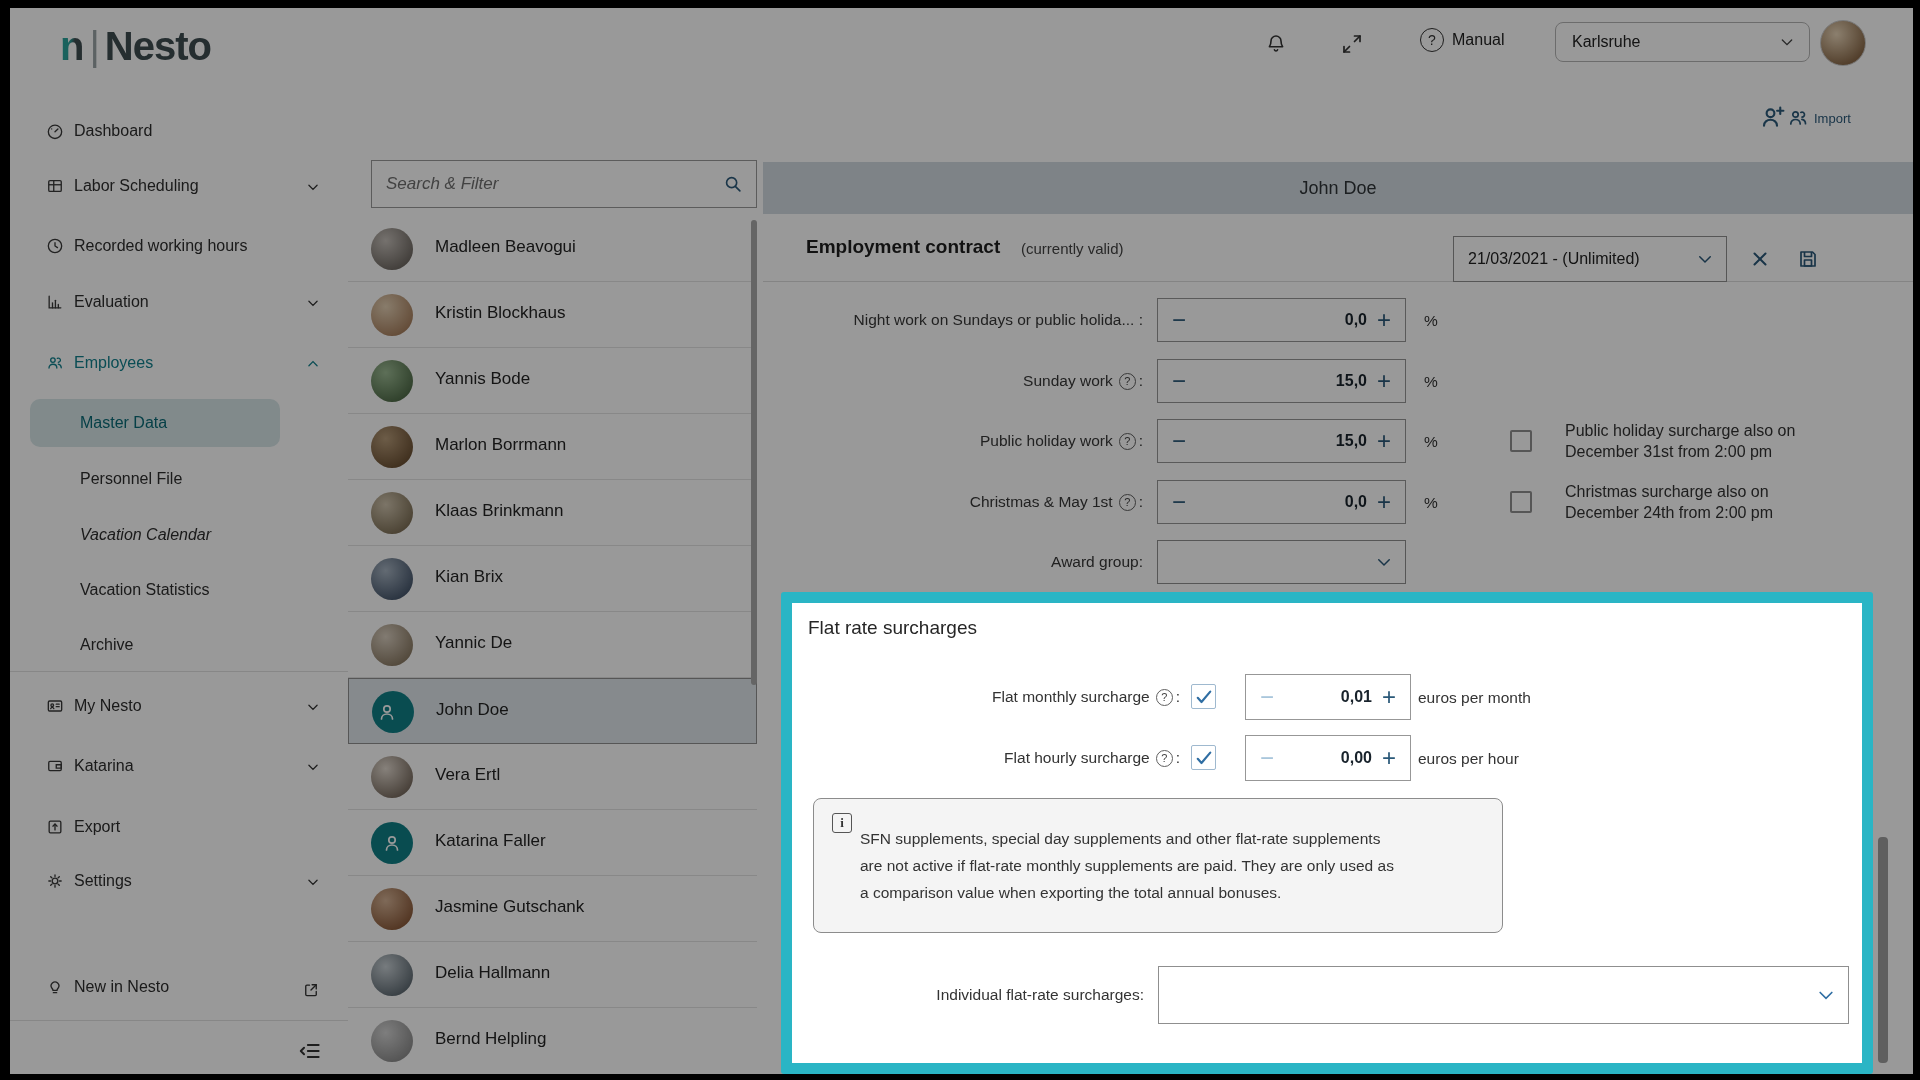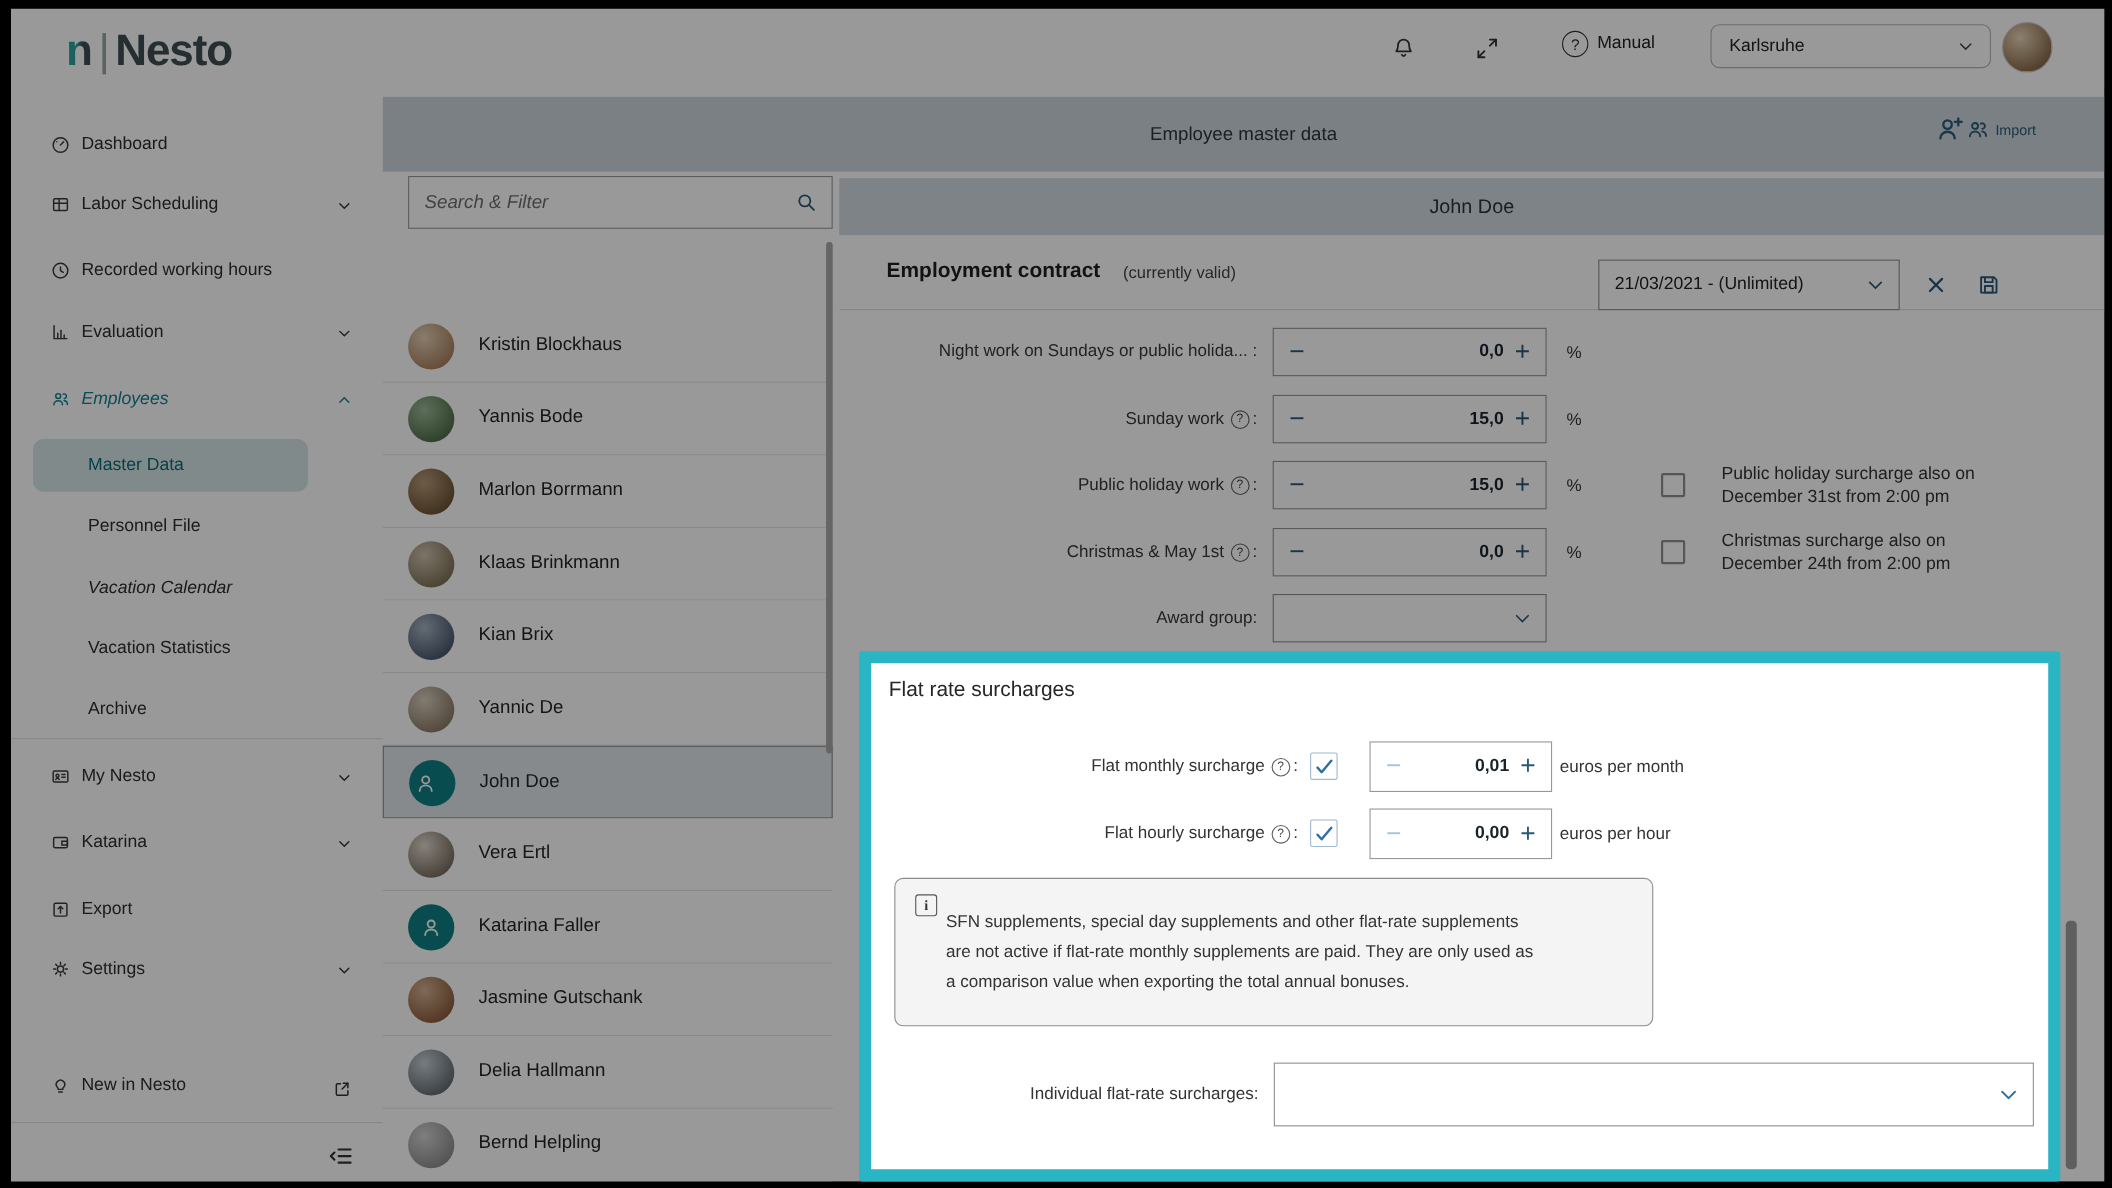--- a/index.html
+++ b/index.html
@@ -171,21 +171,21 @@
           <path d="M9 19v-6"></path>
           <path d="M12.5 19v-9"></path>
           <path d="M16 19v-4"></path>
       </svg>
       <span class="lbl">Evaluation</span>
       <svg class="chev" width="14" height="14" viewBox="0 0 24 24" fill="none" stroke="#333" stroke-width="2.2" stroke-linecap="round">
           <path d="M5 9l7 7 7-7"></path>
         </svg>
     </div>
 
-    <div class="sitem teal" style="top:255px;font-style:italic;">
+    <div class="sitem teal" style="top:255px;">
       <svg class="ic" viewBox="0 0 24 24" fill="none" stroke="#12808d" stroke-width="1.6" stroke-linecap="round">
         <circle cx="9.5" cy="8.5" r="2.7"></circle>
           <path d="M4.8 18c0-2.7 2.1-4.5 4.7-4.5s4.7 1.8 4.7 4.5"></path>
         <path d="M14.8 6.4a2.5 2.5 0 1 1 1.2 4.7"></path>
           <path d="M15.9 13.4c2.2.4 3.6 2 3.6 4.3"></path>
       </svg>
       <span class="lbl">Employees</span>
       <svg class="chev" width="14" height="14" viewBox="0 0 24 24" fill="none" stroke="#12808d" stroke-width="2.2" stroke-linecap="round">
           <path d="M5 15l7-7 7 7"></path>
         </svg>
@@ -273,23 +273,20 @@
     <div class="collapse-btn" style="top:950px;">
       <svg width="26" height="26" viewBox="0 0 24 24" fill="none" stroke="#333" stroke-width="1.8" stroke-linecap="round" stroke-linejoin="round">
         <path d="M10 6.5h10"></path>
           <path d="M10 12h10"></path>
           <path d="M10 17.5h10"></path>
           <path d="M6.5 9L3.5 12l3 3"></path>
       </svg>
     </div>
   </div>
 
-  <div class="band1">
-    <span class="title">Employee master data</span>
-  </div>
   <div class="hd-ic" style="left:1748px; top:94px;">
     <svg width="30" height="30" viewBox="0 0 24 24" fill="none" stroke="#2c5a7a" stroke-width="1.7" stroke-linecap="round">
       <circle cx="10" cy="9" r="3.1"></circle>
         <path d="M4.8 19c0-2.9 2.4-4.8 5.2-4.8s5.2 1.9 5.2 4.8"></path>
       <path d="M17.8 4.5v5"></path>
         <path d="M15.3 7h5"></path>
     </svg>
   </div>
   <div class="hd-ic" style="left:1776px; top:98px;">
     <svg width="24" height="24" viewBox="0 0 24 24" fill="none" stroke="#2c5a7a" stroke-width="1.7" stroke-linecap="round">
@@ -306,20 +303,24 @@
   </div>
 
   <div class="search-wrap">
     <input type="text" placeholder="Search &amp; Filter" style="">
     <svg width="22" height="22" viewBox="0 0 24 24" fill="none" stroke="#2c5a7a" stroke-width="1.8" stroke-linecap="round">
       <circle cx="10.5" cy="10.5" r="5.5"></circle>
         <path d="M14.8 14.8L19.5 19.5"></path>
     </svg>
   </div>
 
+  <div class="erow" style="top:208px;">
+    <div class="av a1"></div>
+      <div class="nm">Madleen Beavogui</div>
+  </div>
   <div class="erow" style="top:274px;">
     <div class="av a2"></div>
       <div class="nm">Kristin Blockhaus</div>
   </div>
   <div class="erow" style="top:340px;">
     <div class="av a3"></div>
       <div class="nm">Yannis Bode</div>
   </div>
   <div class="erow" style="top:406px;">
     <div class="av a4"></div>

